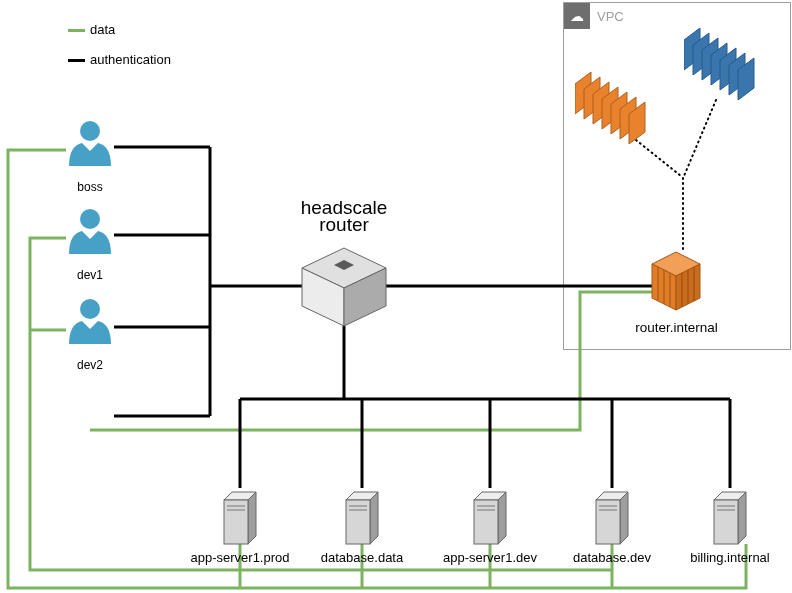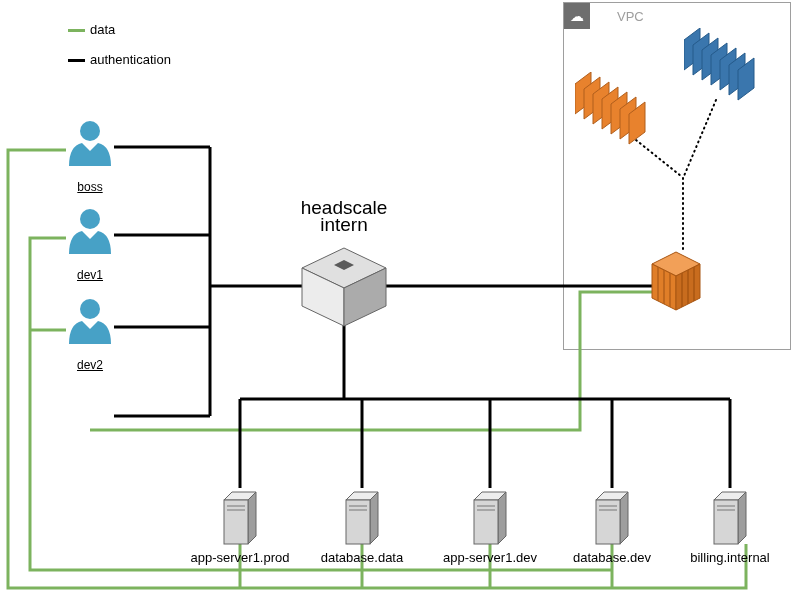--- a/index.html
+++ b/index.html
@@ -10,28 +10,28 @@
   .abs{position:absolute;}
   svg{display:block;}
   
   .legend-row{position:absolute;display:flex;align-items:center;gap:5px;height:16px;text-align:center;}
   .sw{display:inline-block;width:17px;height:3px;}
   .sw-green{background:#7CB35E;}
   .sw-black{background:#000;}
   .legend-label{font-size:13px;line-height:16px;}
   
   .user{position:absolute;width:48px;height:78px;}
-  .user-label{position:absolute;top:60px;left:0;width:48px;text-align:center;font-size:12px;text-decoration:underline;}
+  .user-label{position:absolute;top:60px;left:0;width:48px;text-align:center;font-size:12px;}
   
   .hub-label{position:absolute;left:274px;top:199px;width:140px;text-align:center;font-size:19px;line-height:17px;}
   
   .vpc-box{position:absolute;left:563px;top:2px;width:226px;height:346px;border:1px solid #9E9E9E;background:transparent;}
   .vpc-chip{position:absolute;left:0px;top:0px;width:26px;height:26px;background:#6E6E6E;display:flex;align-items:center;justify-content:center;}
   .vpc-cloud{color:#fff;font-size:14px;line-height:14px;}
-  .vpc-title{position:absolute;left:33px;top:6px;font-size:13px;color:#9E9E9E;margin-left:20px;}
+  .vpc-title{position:absolute;left:33px;top:6px;font-size:13px;color:#9E9E9E;}
   .router-label{position:absolute;left:604px;top:320px;width:145px;text-align:center;font-size:13.5px;}
   
   .server{position:absolute;width:40px;height:60px;}
   .server-label{position:absolute;top:62px;left:-40px;width:120px;text-align:center;font-size:13px;}
 </style>
 </head>
 <body>
 
 <div id="canvas">
 
@@ -111,21 +111,21 @@
       <g fill="#47A1C6">
         <circle cx="24" cy="11" r="10"></circle>
         <path d="M3,46 Q3,26 16,23 L24,31 L32,23 Q45,26 45,46 Z"></path>
       </g>
     </svg>
     <div class="user-label">dev2</div>
   </div>
 
   <div class="hub-label">
     <div>headscale</div>
-    <div>intern</div>
+    <div>router</div>
   </div>
   <svg class="abs" style="left:296px;top:240px" width="96" height="92">
     <g stroke="#666" stroke-width="1">
       <polygon points="48,8 90,28 48,48 6,28" fill="#E0E0E0"></polygon>
       <polygon points="6,28 48,48 48,86 6,66" fill="#ECECEC"></polygon>
       <polygon points="48,48 90,28 90,66 48,86" fill="#ABABAB"></polygon>
       <polygon points="48,20 58,25 48,30 38,25" fill="#5A5A5A" stroke="none"></polygon>
     </g>
   </svg>
 
@@ -165,20 +165,21 @@
       <polygon points="6,16 30,28 30,62 6,50" fill="#E07E28"></polygon>
       <polygon points="30,28 54,16 54,50 30,62" fill="#C86C1E"></polygon>
       <line x1="12" y1="19" x2="12" y2="53" stroke="#B5601A" stroke-width="1.5"></line>
       <line x1="18" y1="22" x2="18" y2="56" stroke="#B5601A" stroke-width="1.5"></line>
       <line x1="24" y1="25" x2="24" y2="59" stroke="#B5601A" stroke-width="1.5"></line>
       <line x1="36" y1="25" x2="36" y2="59" stroke="#A85612" stroke-width="1.5"></line>
       <line x1="42" y1="22" x2="42" y2="56" stroke="#A85612" stroke-width="1.5"></line>
       <line x1="48" y1="19" x2="48" y2="53" stroke="#A85612" stroke-width="1.5"></line>
     </g>
   </svg>
+  <div class="router-label">router.internal</div>
 
   <div class="server" style="left:220px;top:488px">
     <svg width="40" height="60">
       <g stroke="#666" stroke-width="1">
         <polygon points="4,12 12,4 36,4 28,12" fill="#EDEDED"></polygon>
         <polygon points="28,12 36,4 36,48 28,56" fill="#9E9E9E"></polygon>
         <rect x="4" y="12" width="24" height="44" fill="#D6D6D6"></rect>
         <line x1="7" y1="18" x2="25" y2="18" stroke="#777"></line>
         <line x1="7" y1="22" x2="25" y2="22" stroke="#777"></line>
       </g>

